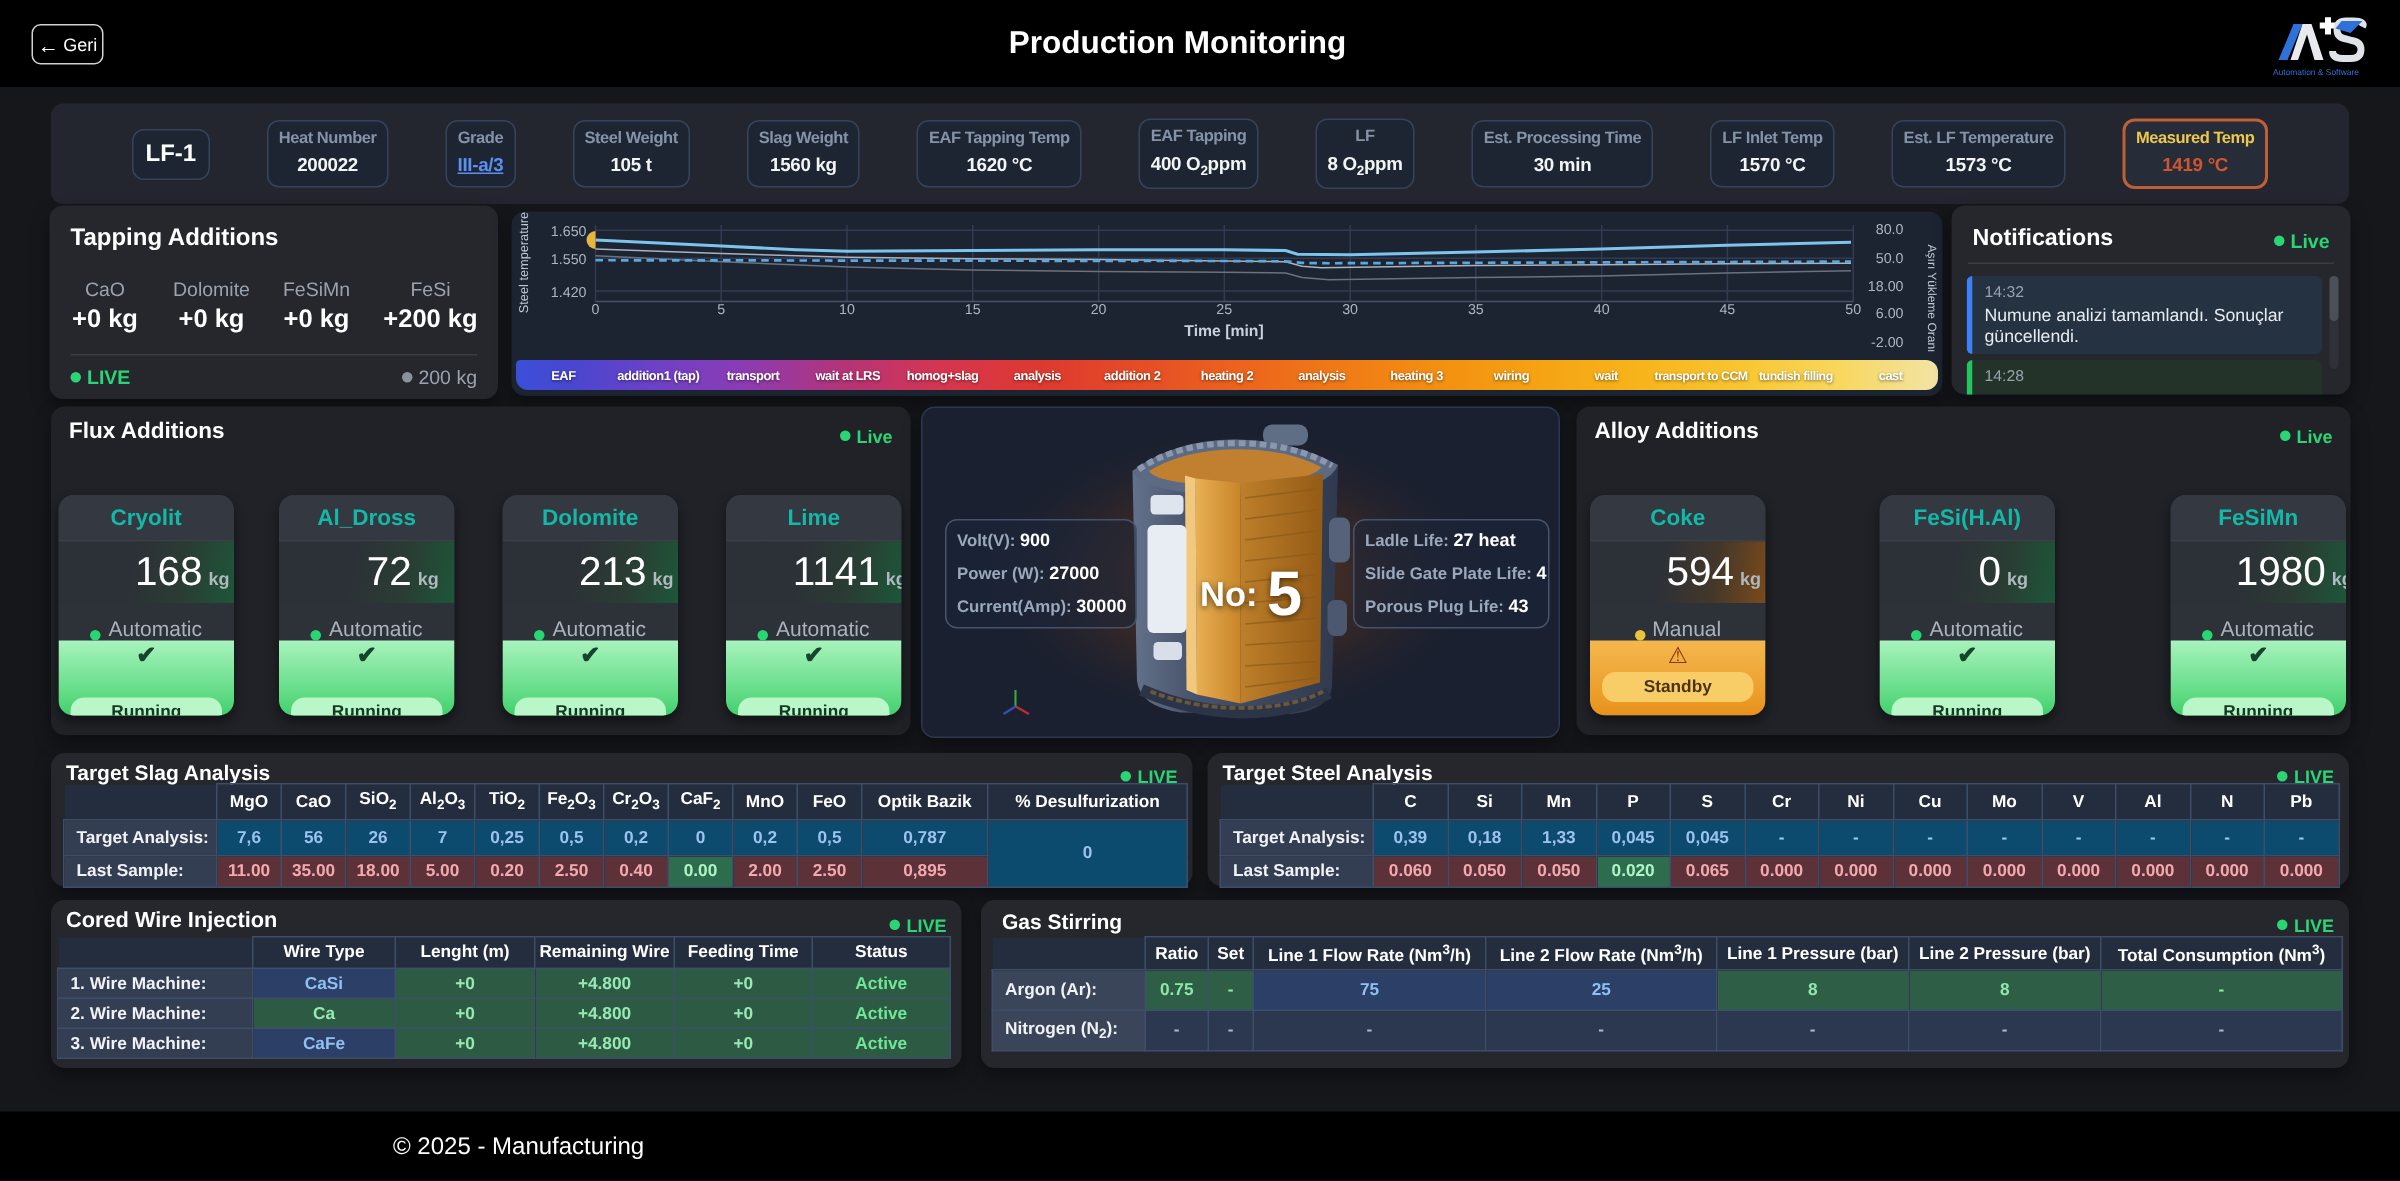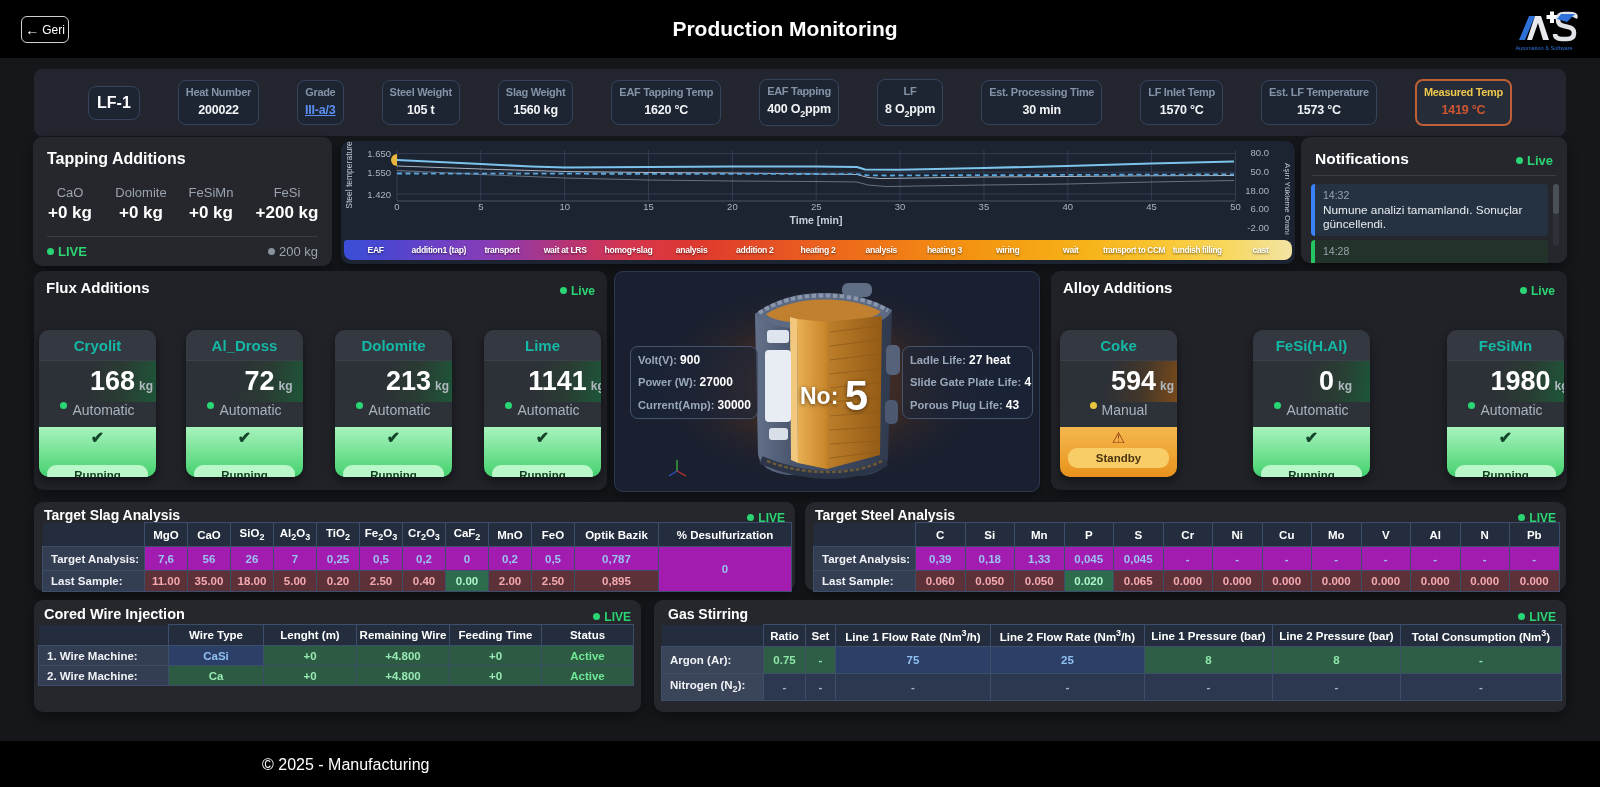--- a/index.html
+++ b/index.html
@@ -527,20 +527,28 @@
           <td class="gg act">Active</td>
         </tr>
     <tr>
           <td class="lab">2. Wire Machine:</td>
           <td class="gg">Ca</td>
           <td class="gg">+0</td>
           <td class="gg">+4.800</td>
           <td class="gg">+0</td>
           <td class="gg act">Active</td>
         </tr>
+    <tr>
+          <td class="lab">3. Wire Machine:</td>
+          <td class="b">CaFe</td>
+          <td class="gg">+0</td>
+          <td class="gg">+4.800</td>
+          <td class="gg">+0</td>
+          <td class="gg act">Active</td>
+        </tr>
   </tbody>
     </table>
 </div>
 
 <div class="panel" style="left:654px; top:600px; width:912px; height:112px;">
   <div class="ptitle" style="left:14px; top:6px; font-size:14px;">Gas Stirring</div>
   <div class="live" style="right:10px; top:10px;"><span class="dot"></span>LIVE</div>
   <table class="an gs" style="position:absolute; left:7px; top:24px;">
     <colgroup>
         <col style="width:102px">
@@ -591,44 +599,44 @@
     <span>© 2025 - Manufacturing</span>
   </div>
 
 <style>
 
 .mcard { position:absolute; top:59px; width:117px; height:147px; border-radius:10px; overflow:hidden; background:#2b2e35; box-shadow:0 4px 8px rgba(0,0,0,.45); }
 .mh { height:31px; background:#343840; border-bottom:1px solid #3c4048; color:#14b8a6; font-weight:bold; font-size:15px; display:flex; align-items:center; justify-content:center; }
 .mv { height:41px; display:flex; align-items:center; justify-content:center; gap:4px; }
 .mv.green { background:linear-gradient(100deg,#2c3037 40%,#2a3c33 70%,#1d5639 100%); }
 .mv.orange { background:linear-gradient(100deg,#2c3037 40%,#43372a 70%,#7a4a1a 100%); }
-.mv .num { font-size:27px; font-weight:bold; color:#fff;margin-left:48px; }
+.mv .num { font-size:27px; font-weight:normal; color:#fff;margin-left:48px; }
 .mv .unit { font-size:12px; font-weight:bold; color:#b0b8c0; margin-top:8px; }
-.ma { height:25px; background:#2d3138; color:#aab2bc; font-size:14px; display:flex; align-items:flex-start; justify-content:center; }
+.ma { height:25px; background:#2d3138; color:#aab2bc; font-size:14px; display:flex; align-items:flex-end; justify-content:center; }
 .ma .gdot { margin-right:5px; }
 .mg { height:50px; background:linear-gradient(180deg,#a8f3bd 0%,#58d87e 80%,#3fcf6d 100%); text-align:center; }
 .chk { color:#14452a; font-size:16px; font-weight:bold; line-height:22px; }
 .pill { margin:16px 8px; height:28px; background:#b9f6c8; border-radius:9px; font-size:11.5px; font-weight:bold; color:#123a1f; line-height:20px; }
 .mo { height:50px; background:linear-gradient(180deg,#f4b84e 0%,#eb9a26 80%,#e8901e 100%); text-align:center; }
 .warn { color:#8a3510; font-size:15px; line-height:21px; }
 .pillo { margin:0 8px; height:20px; background:#f8cc66; border-radius:9px; font-size:11.5px; font-weight:bold; color:#4a3510; line-height:20px; }
 
 .ibox { position:absolute; background:rgba(28,38,58,.55); border:1px solid #46536b; border-radius:8px; padding:7px 7px; display:flex; flex-direction:column; justify-content:space-between; }
 .ir { font-size:11.2px; line-height:1.0; white-space:nowrap; }
 .il { color:#9aa8bc; font-weight:bold; }
 .iv { color:#fff; font-weight:bold; font-size:12px; }
 
 .phl { flex:1; text-align:center; color:#fff; font-size:8.6px; letter-spacing:-0.3px; font-weight:bold; text-shadow:0 1px 2px rgba(0,0,0,.55); white-space:nowrap; }
 
 .an { border-collapse:collapse; table-layout:fixed; }
 .an td { border:1px solid #3d4e6a; text-align:center; font-size:11.5px; font-weight:bold; height:24px; padding:0; overflow:hidden; white-space:nowrap; }
 .an .blank { border:none; background:transparent; }
 .an .hrow td { background:#232d3d; color:#fff; }
 .an .lab { background:#333e52; color:#f0f2f5; text-align:left; padding-left:8px; font-size:11.5px; }
-.an .b { background:#a21caf; color:#9cc2f0; }
+.an .b { background:#0c4a6e; color:#9cc2f0; }
 .an .r { background:#5d3138; color:#f4a9b0; }
 .an .g { background:#2d6c4d; color:#aef4c8; }
 .an .lrow td { height:21px; }
 .an sub { font-size:9px; }
 .an sup { font-size:9px; }
 .cw td { height:20px; font-size:11.5px; }
 .cw .hrow td { height:21px; }
 .cw .gg { background:#2d5a43; color:#97e9b3; }
 .cw .act { color:#6fe796; }
 .cw .b { background:#2c3f66; color:#8fc0f2; }

